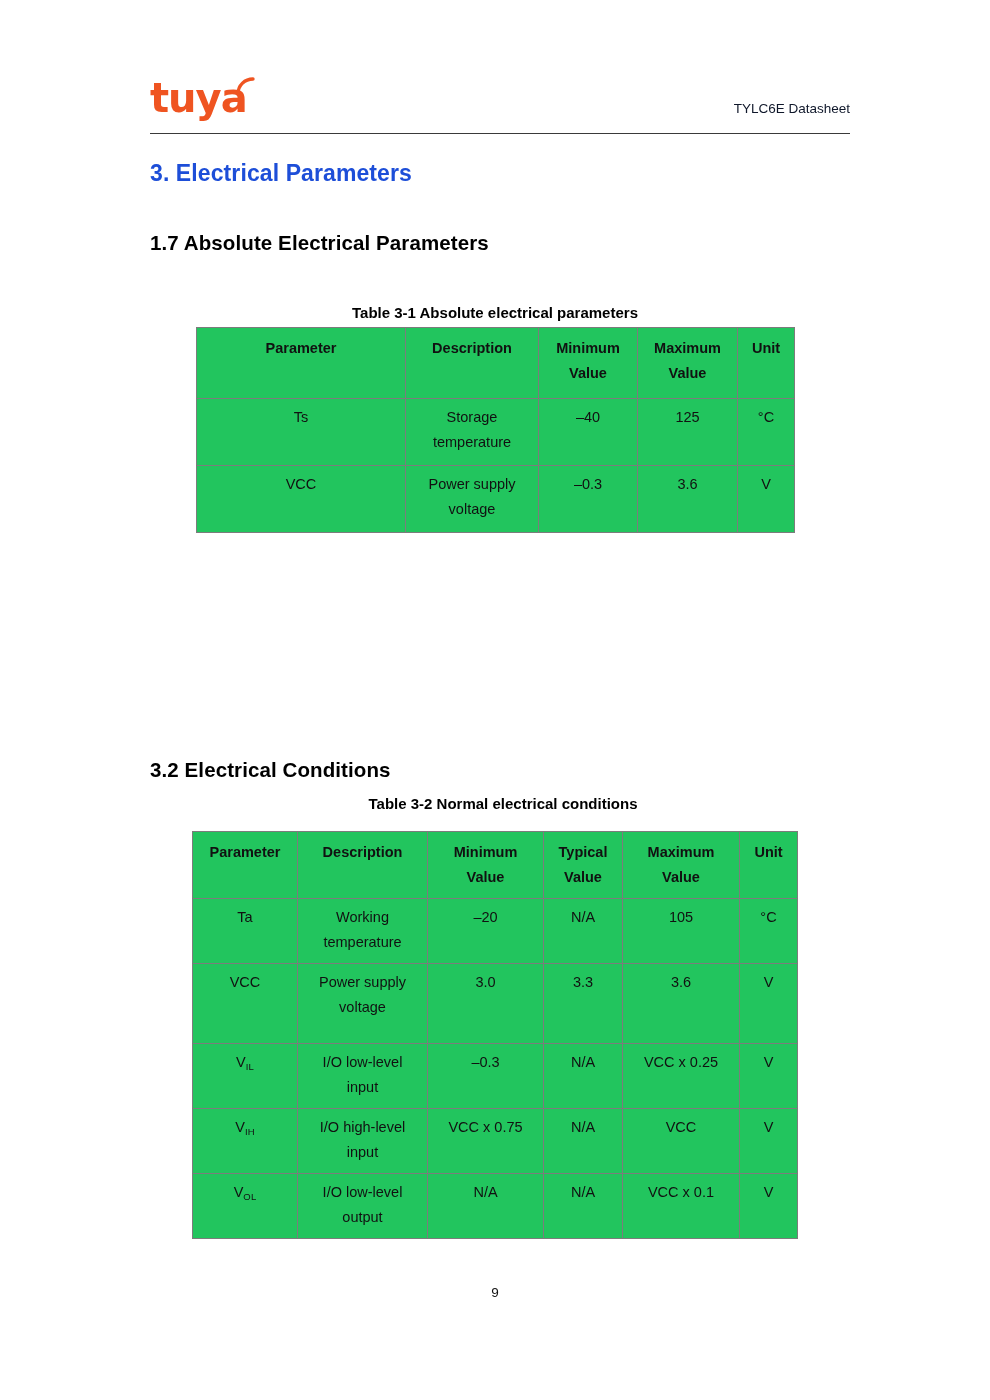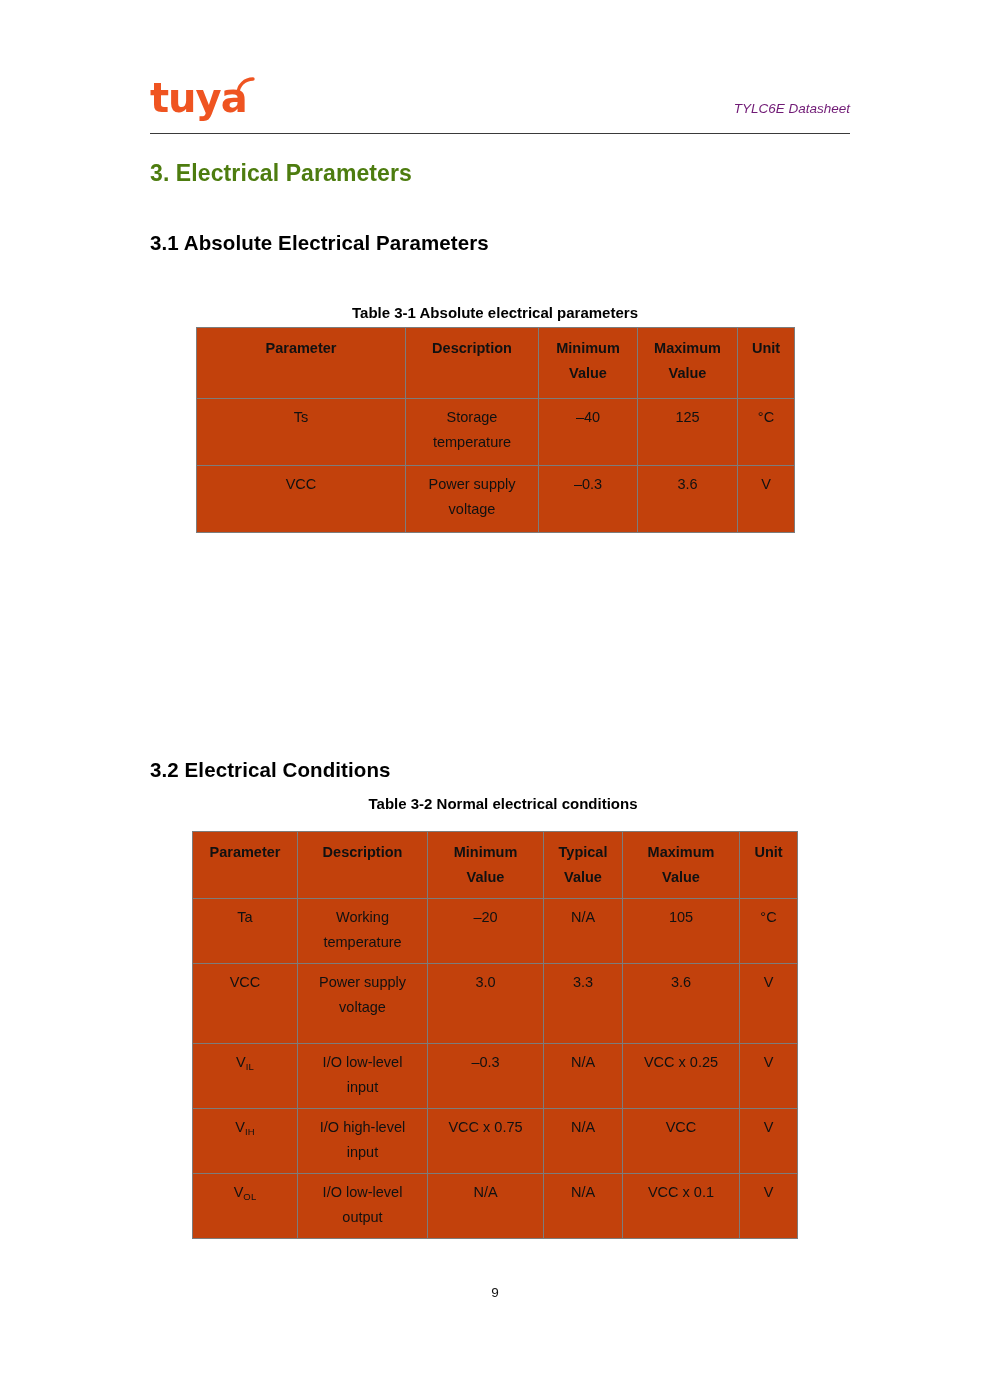--- a/index.html
+++ b/index.html
@@ -55,42 +55,41 @@
     top: 2px;
     width: 22px;
     height: 22px;
   }
   .header-doc-title {
     position: absolute;
     right: 0;
     top: 28px;
     font-size: 13.5px;
     line-height: 18px;
-    color: #701a75;
+    color: #0f172a;
     text-align: left;
     white-space: nowrap;
-    font-style: italic;
   }
   .header-rule {
     position: absolute;
     left: 150px;
     top: 133px;
     width: 700px;
     height: 0;
     border-top: 1.6px solid #3a3a3a;
   }
 
   
   .h1 {
     position: absolute;
     left: 150px;
     font-size: 23px;
     font-weight: 700;
     letter-spacing: 0.1px;
-    color: #4d7c0f;
+    color: #1d4ed8;
     white-space: nowrap;
   }
   .h2 {
     position: absolute;
     left: 150px;
     font-size: 20.5px;
     font-weight: 700;
     letter-spacing: 0.1px;
     color: #000;
     white-space: nowrap;
@@ -110,21 +109,21 @@
     color: #000;
   }
   #caption-1 { top: 304px; }
   #caption-2 { top: 795px; margin-left: 8px; }
 
   
   table.dtable {
     position: absolute;
     border-collapse: collapse;
     table-layout: fixed;
-    background: #c2410c;
+    background: #22c55e;
   }
   table.dtable td {
     border: 1px solid #7c7c7c;
     vertical-align: top;
     font-size: 14.5px;
     line-height: 25px;
     color: #111;
     padding: 6px 9px 8px 9px;
   }
   table.dtable td.hdr {
@@ -173,21 +172,21 @@
         <svg width="22" height="22" viewBox="0 0 22 22" aria-hidden="true">
           <path d="M4 18 C4 9, 11 3, 19 3" fill="none" stroke="#ef5421" stroke-width="3.4" stroke-linecap="round"></path>
         </svg>
       </span>
     </div>
     <div class="header-doc-title">TYLC6E Datasheet</div>
   </div>
   <div class="header-rule"></div>
 
   <div class="h1" id="heading-3">3. Electrical Parameters</div>
-  <div class="h2" id="heading-31">3.1 Absolute Electrical Parameters</div>
+  <div class="h2" id="heading-31">1.7 Absolute Electrical Parameters</div>
   <div class="h2" id="heading-32">3.2 Electrical Conditions</div>
 
   <div class="table-caption" id="caption-1">Table 3-1 Absolute electrical parameters</div>
 
   <table class="dtable" id="table-3-1">
     <colgroup>
       <col style="width:209px">
         <col style="width:133px">
         <col style="width:99px">
         <col style="width:100px">

